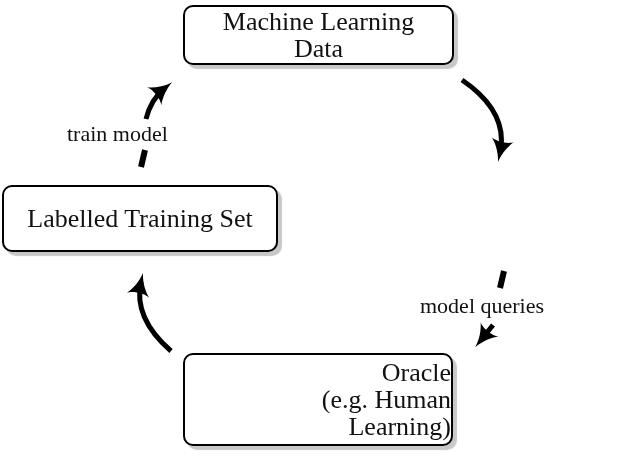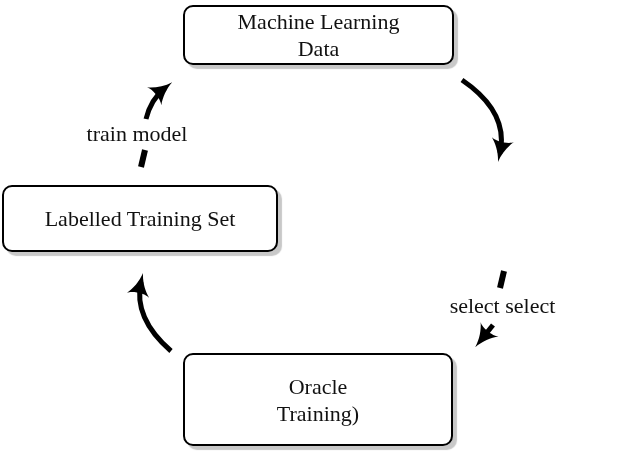--- a/index.html
+++ b/index.html
@@ -17,33 +17,32 @@
     box-sizing: border-box;
     background: #ffffff;
     border: 2px solid #000000;
     border-radius: 10px;
     box-shadow: 4px 4px 1px #c8c8c8;
     display: flex;
     flex-direction: column;
     justify-content: center;
     align-items: center;
     text-align: center;
-    font-size: 22px;
+    font-size: 26px;
     line-height: 27px;
   }
   .node .line { display: block; white-space: nowrap; }
   #node-ml       { left: 183px; top: 5px;   width: 271px; height: 60px; }
   #node-labelled { left: 2px;   top: 185px; width: 276px; height: 67px; }
   #node-pool     { left: 366px; top: 185px; width: 260px; height: 70px; }
-  #node-oracle   { left: 183px; top: 353px; width: 270px; height: 93px; }
+  #node-oracle   { left: 183px; top: 353px; width: 270px; height: 93px; align-items: flex-end; }
   .edge-label {
     position: absolute;
     font-size: 22px;
     line-height: 26px;
-    text-align: center;
     white-space: nowrap;
   }
   #label-train  { left: 67px;  top: 121px; width: 140px; }
   #label-select { left: 420px; top: 293px; width: 165px; }
   #arrow-layer {
     position: absolute;
     left: 0; top: 0;
     width: 640px; height: 456px;
     pointer-events: none;
   }
@@ -78,20 +77,21 @@
     <span class="line">Data</span>
   </div>
 
   <div class="node" id="node-labelled">
     <span class="line">Labelled Training Set</span>
   </div>
 
 
   <div class="node" id="node-oracle">
     <span class="line">Oracle</span>
-    <span class="line">Training)</span>
+    <span class="line">(e.g. Human</span>
+    <span class="line">Learning)</span>
   </div>
 
   <div class="edge-label" id="label-train">train model</div>
 
-  <div class="edge-label" id="label-select">select select</div>
+  <div class="edge-label" id="label-select">model queries</div>
 
 </div>
 
 </body></html>

